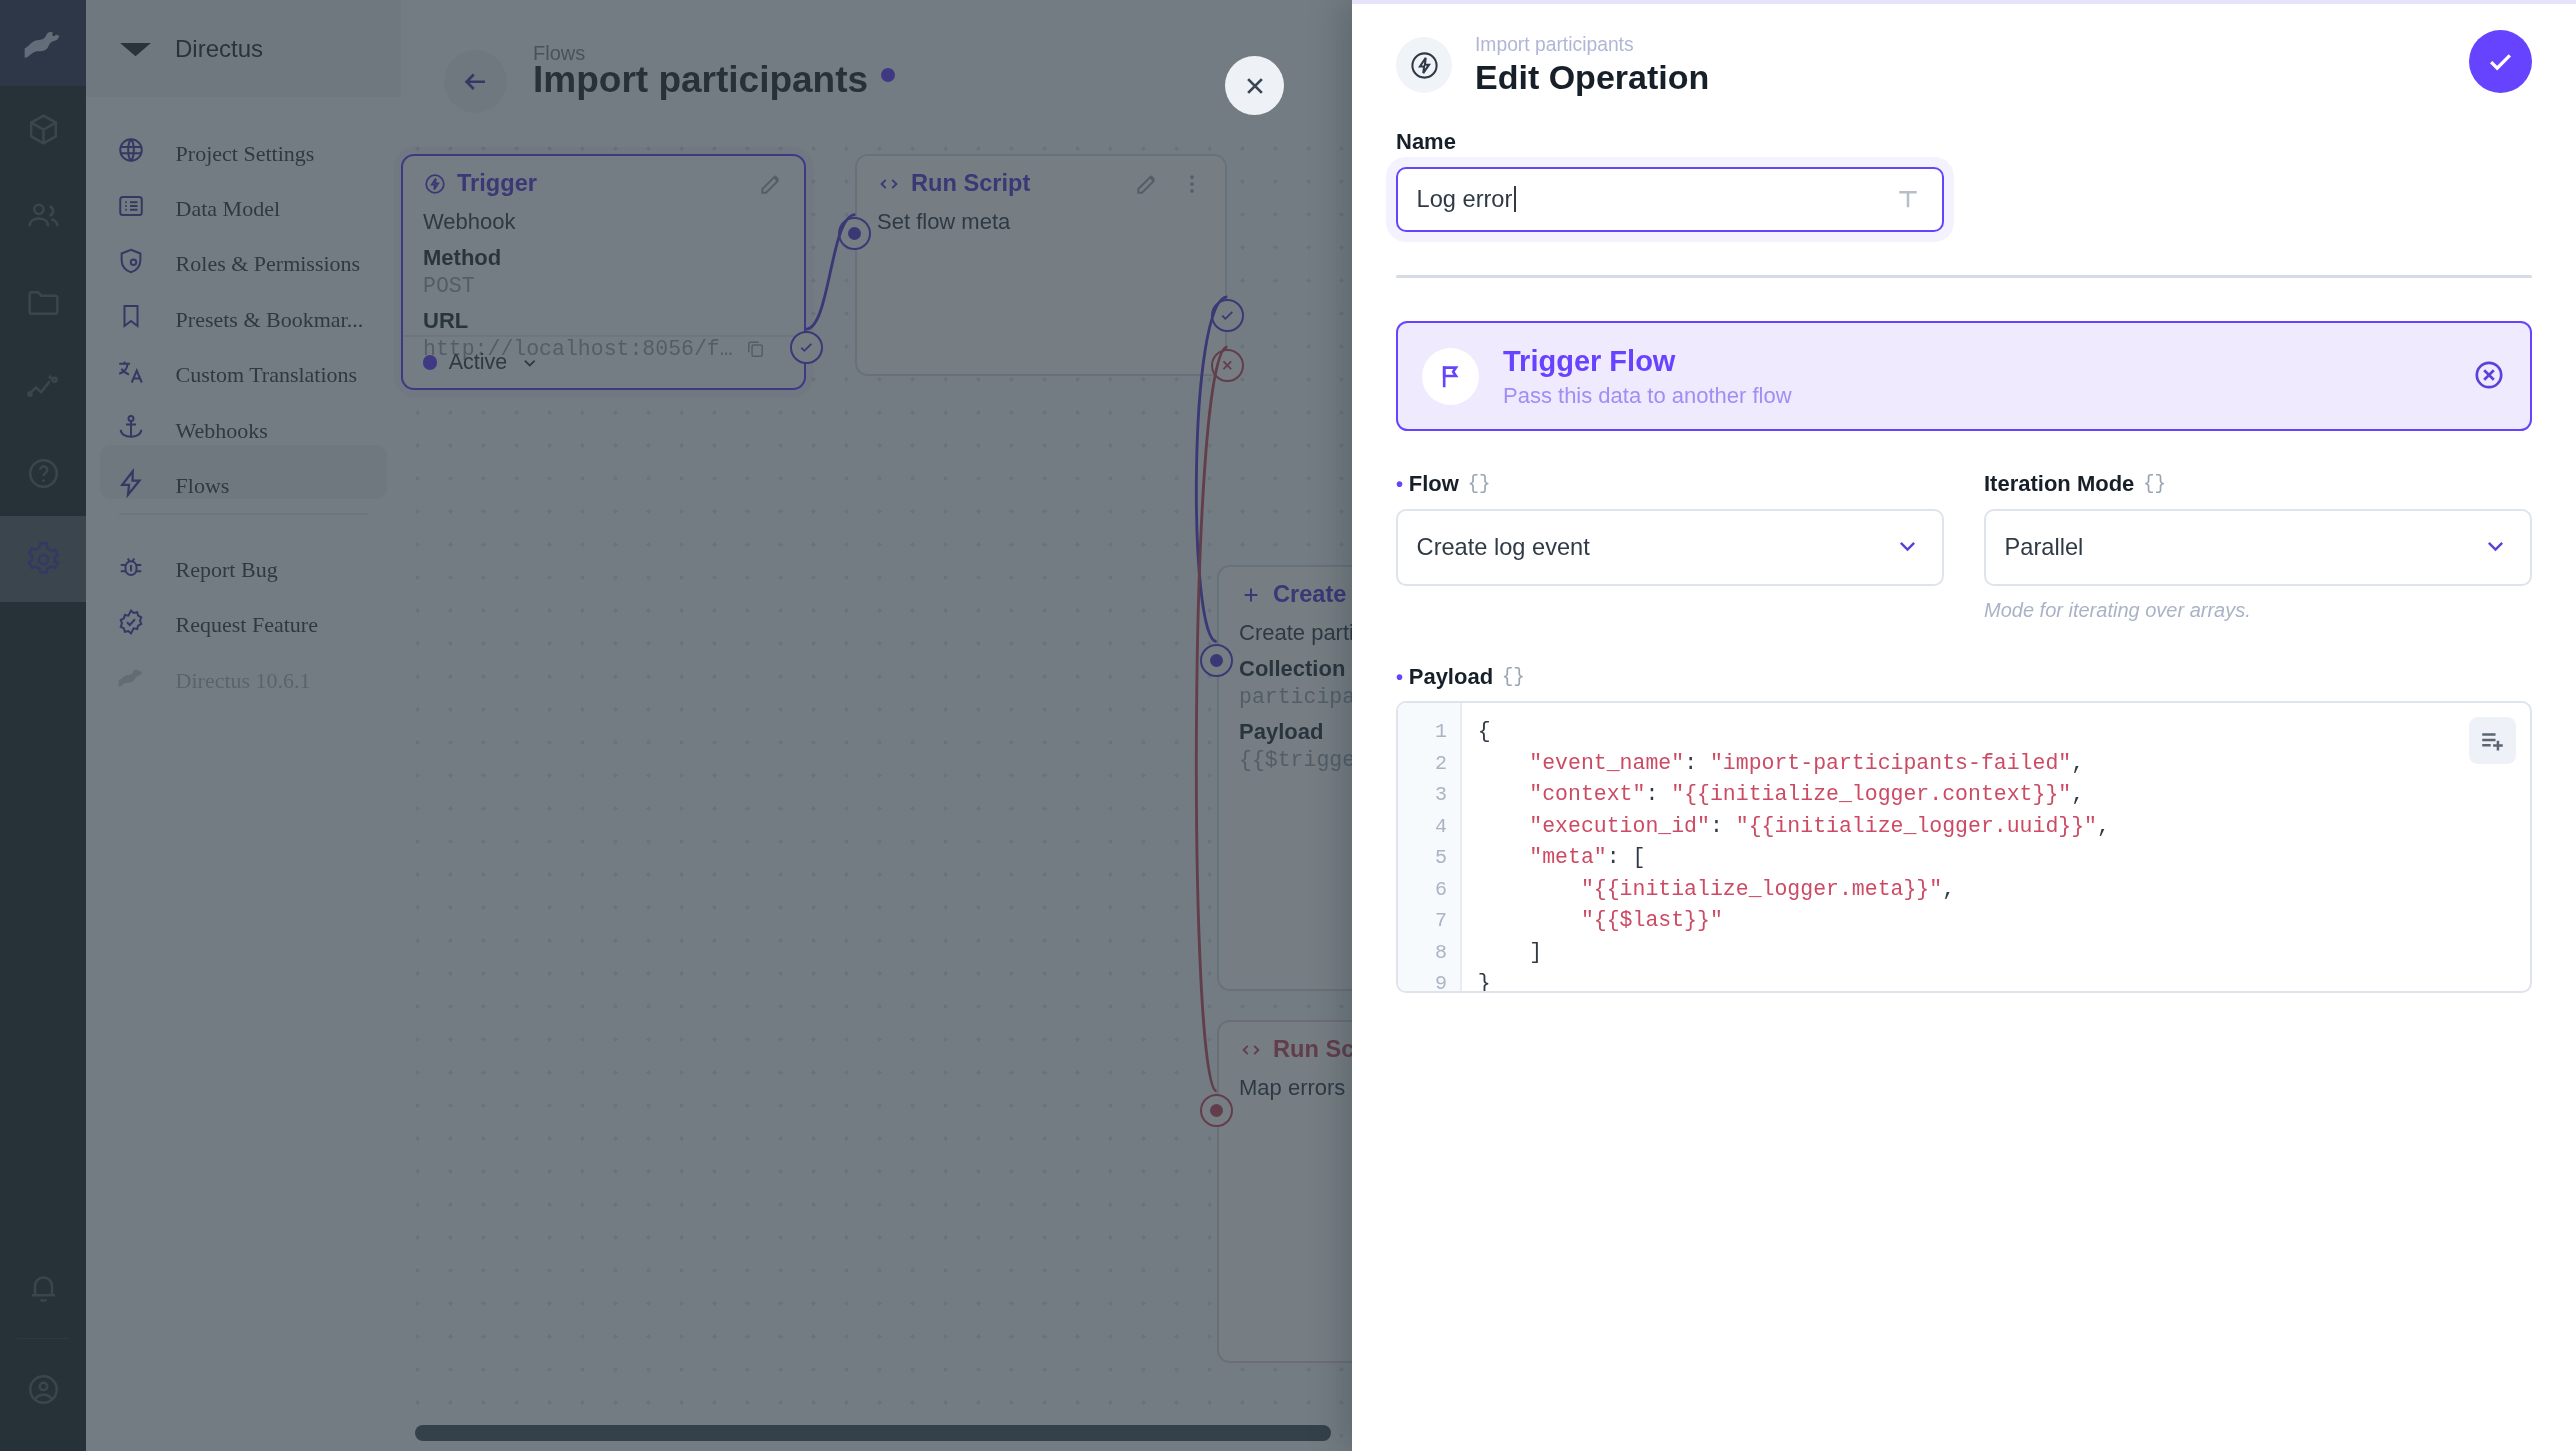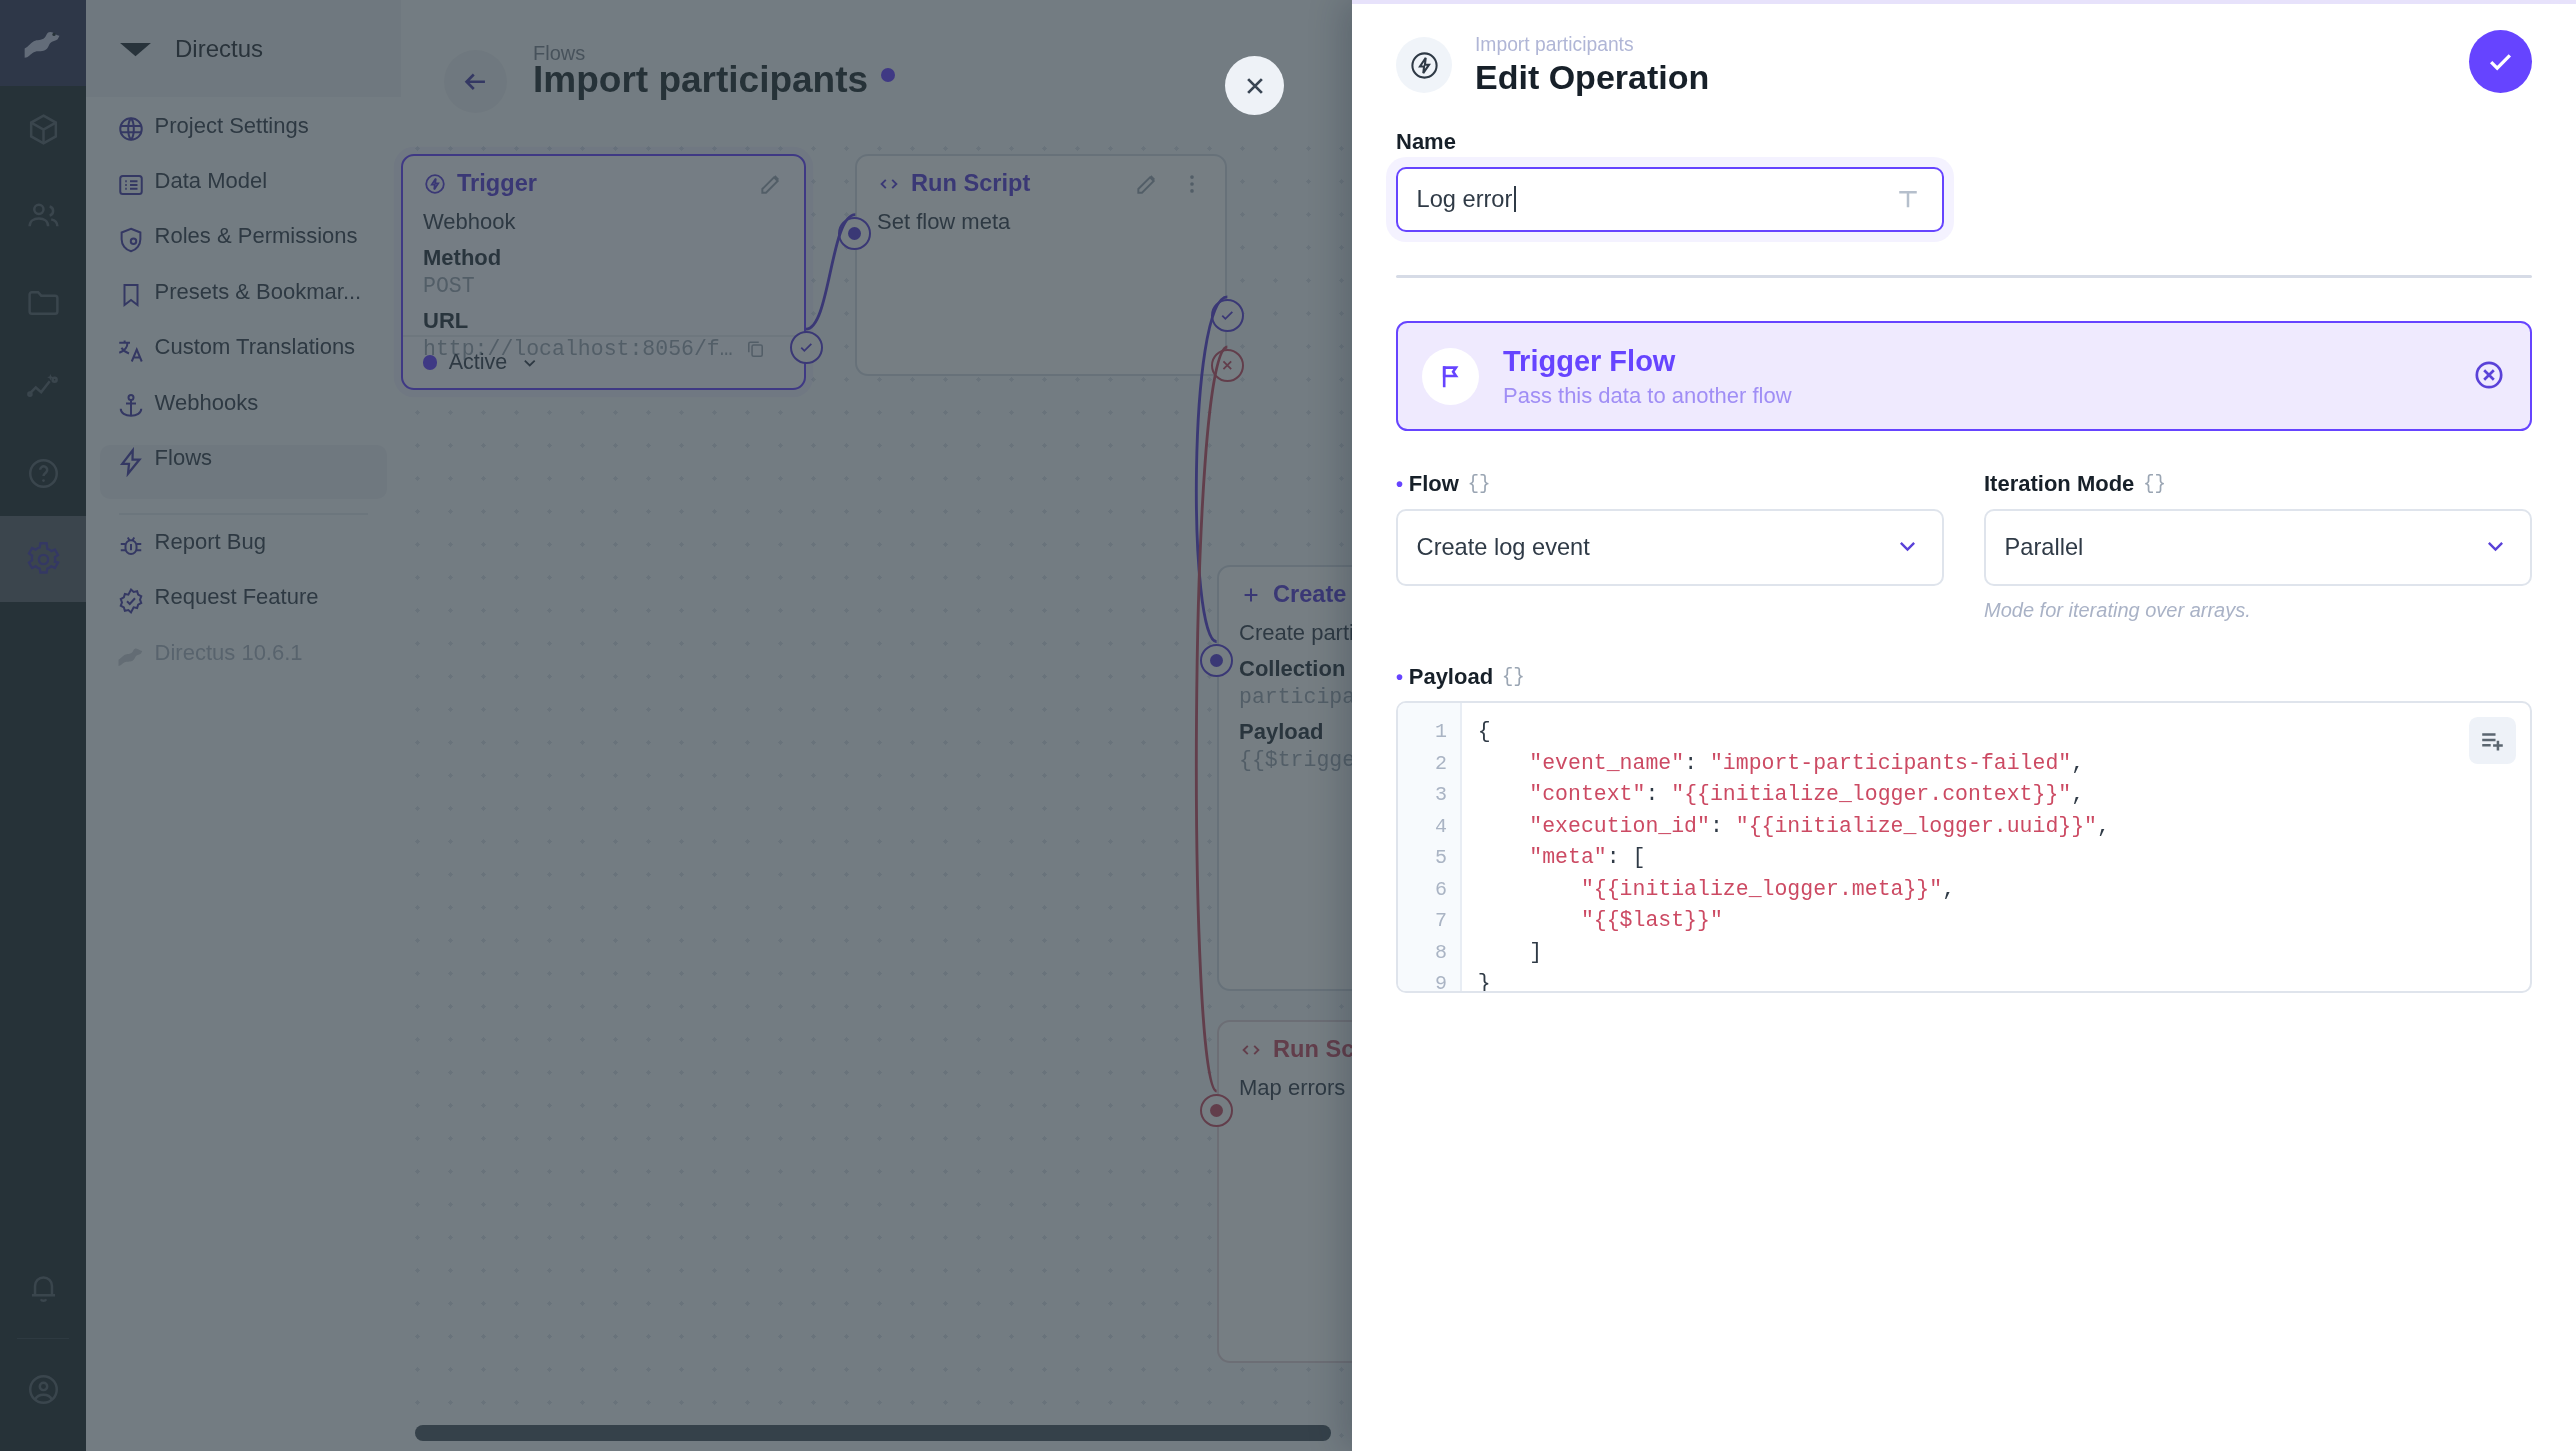--- a/index.html
+++ b/index.html
@@ -36,22 +36,22 @@
     background: #f0f4f9;
   }
   .nav-project {
     height: 97px; display: flex; align-items: center; gap: 20px; padding: 0 29px;
     background: #e4eaf1;
   }
   .nav-project-logo { width: 40px; height: 40px; display:flex; align-items:center; justify-content:center;}
   .nav-project-title { font-size: 24px; color: #2f3640; font-weight: 400; }
   .nav-list { padding: 15.7px 14.3px 0 14.3px; }
   .nav-item {
-    display: flex; align-items: flex-start; gap: 7px;
-    height: 54px; padding: 0 14.3px; border-radius: 10px; margin-bottom: 1.4px;
+    display: flex; align-items: flex-end; gap: 28px;
+    height: 54px; padding: 0 14.3px; border-radius: 10px; margin-bottom: 1.4px; font-family: Liberation Serif, serif;
   }
   .nav-item.selected { background: #e4eaf1; }
   .nav-item .nav-ico { width: 33px; height: 33px; display:flex; align-items:center; justify-content:center; flex: 0 0 auto;}
   .nav-item .nav-ico svg { width: 30px; height: 30px; }
   .nav-item span.label { font-size: 22px; color: #3a4654; white-space: nowrap; }
   .nav-sep { height: 1.4px; background: #dde4ec; margin: 14.3px 18.6px; }
   .nav-item.muted .label { color: #a9b4c2; }
   .nav-item.muted svg { opacity: .45; }
 
   

